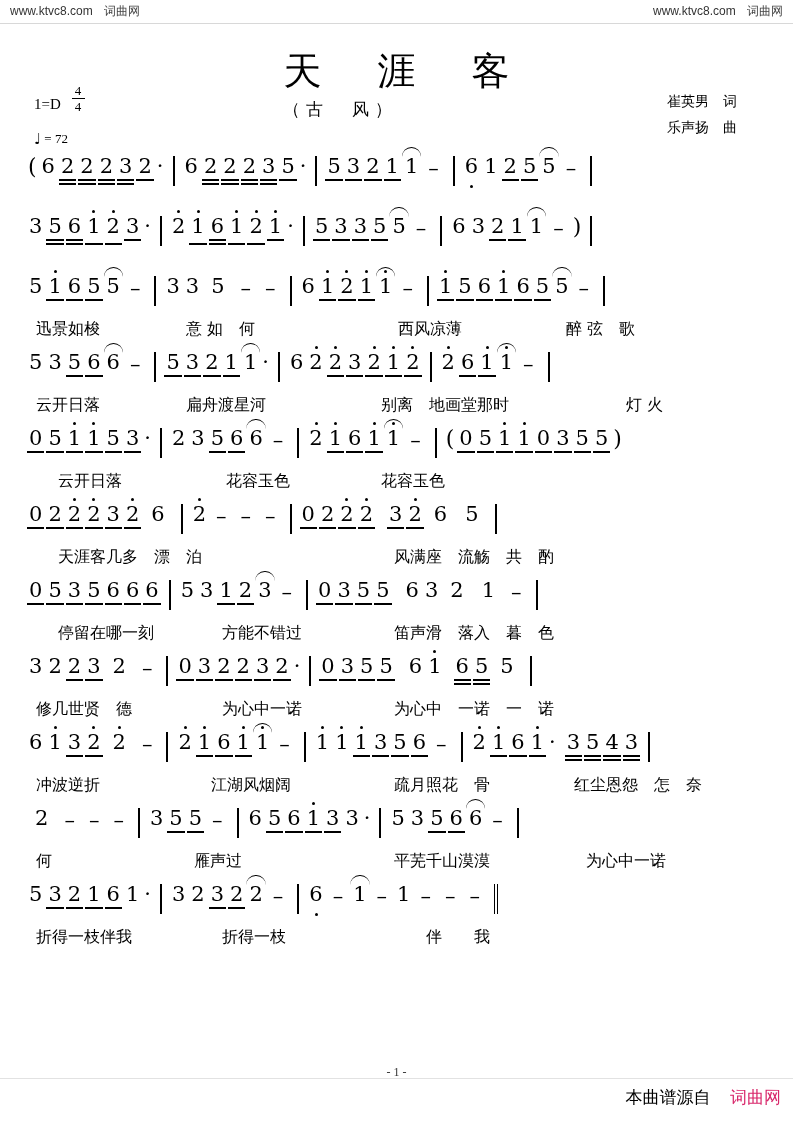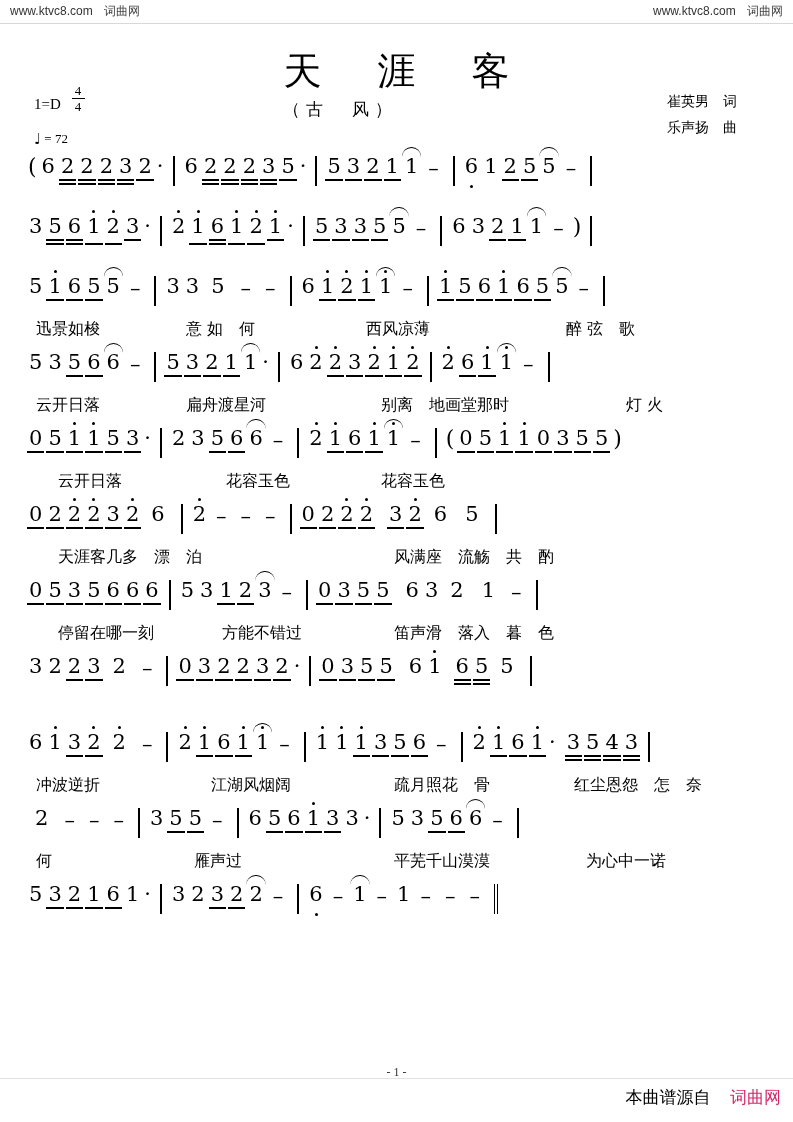--- a/index.html
+++ b/index.html
@@ -318,21 +318,21 @@
         <span class="n b1 up">1</span>
         <span class="n b1">6</span>
         <span class="n b1">5</span>
         <span class="n"><span class="tie"></span>5</span>
         <span class="dash">–</span>
       </div>
     </div>
     <div class="lyr">
       <span style="left:10px">迅景如梭</span>
       <span style="left:160px">意 如　何</span>
-      <span style="left:340px">西风凉薄</span>
+      <span style="left:372px">西风凉薄</span>
       <span style="left:540px">醉 弦　歌</span>
     </div>
   </div>
 
   <div class="line lyricline">
     <div class="notes">
       <div class="meas">
         <span class="n">5</span>
         <span class="n">3</span>
         <span class="n b1">5</span>
@@ -516,20 +516,25 @@
         <span class="n b1">3</span>
         <span class="n b1">5</span>
         <span class="n b1">5</span>
         <span class="n" style="margin-left:10px">6</span>
         <span class="n up">1</span>
         <span class="n b2" style="margin-left:8px">6</span>
         <span class="n b2">5</span>
         <span class="n wide">5</span>
       </div>
     </div>
+    <div class="lyr">
+      <span style="left:10px">修几世贤　德</span>
+      <span style="left:196px">为心中一诺</span>
+      <span style="left:368px">为心中　一诺　一　诺</span>
+    </div>
   </div>
 
   <div class="line lyricline">
     <div class="notes">
       <div class="meas">
         <span class="n">6</span>
         <span class="n up">1</span>
         <span class="n b1">3</span>
         <span class="n b1 up">2</span>
         <span class="n wide up">2</span>
@@ -634,20 +639,25 @@
       <div class="meas last">
         <span class="n dn">6</span>
         <span class="dash">–</span>
         <span class="n"><span class="tie"></span>1</span>
         <span class="dash">–</span>
         <span class="n">1</span>
         <span class="dash">–</span>
         <span class="dash">–</span>
         <span class="dash">–</span>
       </div>
+    </div>
+    <div class="lyr">
+      <span style="left:10px">折得一枝伴我</span>
+      <span style="left:196px">折得一枝</span>
+      <span style="left:400px">伴　　我</span>
     </div>
   </div>
 
 </div>
 
 <div class="pageno">- 1 -</div>
 <div class="hr-bottom"></div>
 <div class="footer">
   <span>本曲谱源自</span>
   <span class="brand" style="color: rgb(216, 38, 106);">词曲网</span>

